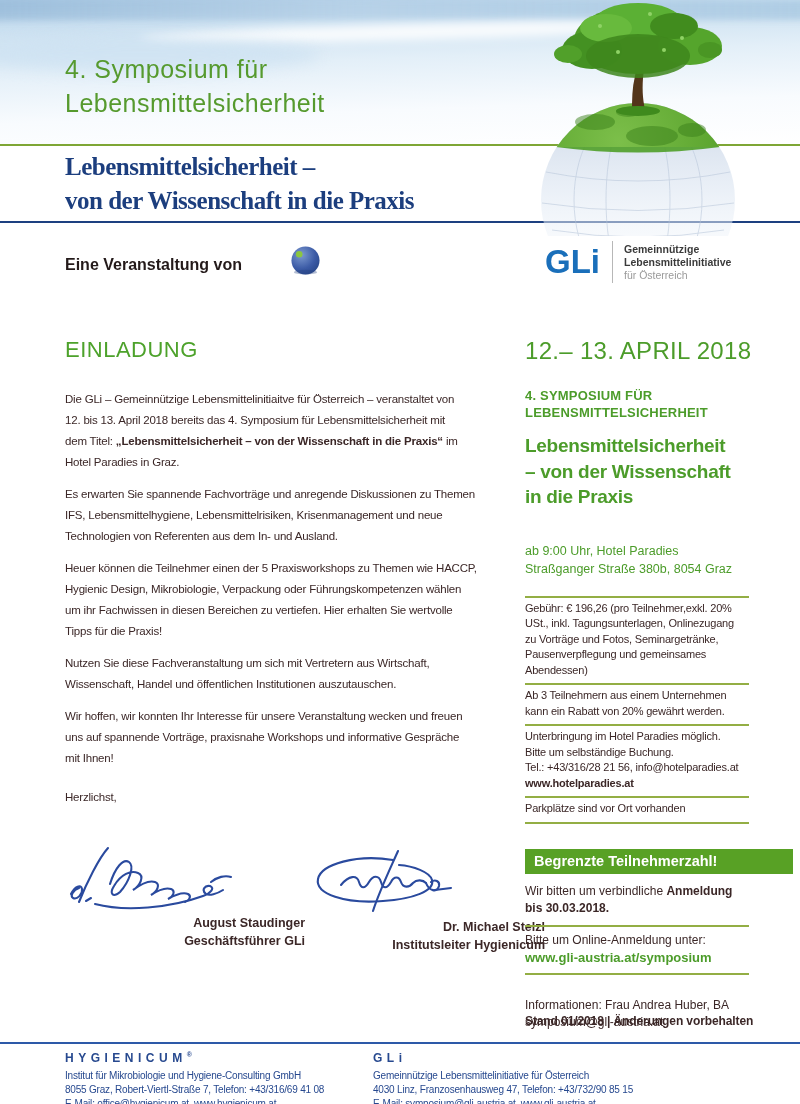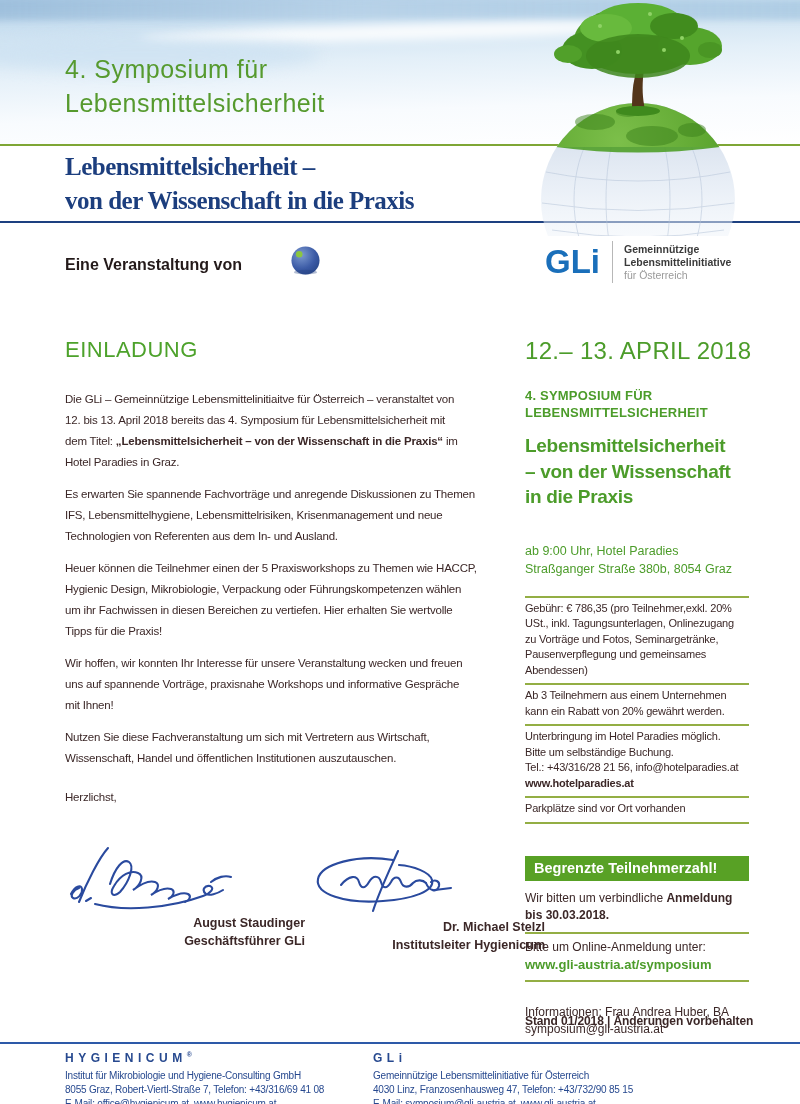--- a/index.html
+++ b/index.html
@@ -69,21 +69,21 @@
   .r-date { font-size:24px; letter-spacing:.3px; color:#4c9c2a; white-space:nowrap; }
   .r-kicker { margin-top:22px; font-size:13px; font-weight:700; letter-spacing:.2px;
               line-height:17px; color:#4c9c2a; white-space:pre-line; }
   .r-title { margin-top:12px; width:248px; font-size:19px; font-weight:700; letter-spacing:-.3px;
              line-height:25.5px; color:#4c9c2a; white-space:pre-line; }
   .venue { margin-top:32px; font-size:12.5px; line-height:18px; color:#4c9c2a; white-space:pre-line; }
   .sep { height:2px; background:#93ae44; }
   .sep-first { margin-top:18px; }
   .info { width:250px; font-size:11px; letter-spacing:-.2px; line-height:15.5px;
           color:#3b2727; padding:3px 0 5px 0; white-space:pre-line; }
-  .badge { margin-top:32px; width:224px; background:#58a125; color:#ffffff;
+  .badge { margin-top:25px; width:268px; background:#58a125; color:#ffffff;
            font-size:14.5px; font-weight:700; padding:4px 9px 5px 9px; }
   .register { margin-top:9px; width:250px; font-size:12px; line-height:17.5px;
               color:#3b2727; white-space:pre-line; }
   .register .b { white-space:pre-line; }
   .online { padding:6px 0 8px 0; }
   .online-label { font-size:12px; color:#3b2727; }
   .online-url { margin-top:3px; font-size:13px; font-weight:700; color:#4c9c2a; }
   .contact { margin-top:22px; width:250px; font-size:12px; line-height:17px;
              color:#3b2727; white-space:pre-line; }
   .stand { position:absolute; left:525px; top:1014px; font-size:12px; font-weight:700;
@@ -208,25 +208,25 @@
 12. bis 13. April 2018 bereits das 4. Symposium für Lebensmittelsicherheit mit
 dem Titel: </span><span class="b">„Lebensmittelsicherheit – von der Wissenschaft in die Praxis“</span><span> im
 Hotel Paradies in Graz.</span></p>
     <p>Es erwarten Sie spannende Fachvorträge und anregende Diskussionen zu Themen
 IFS, Lebensmittelhygiene, Lebensmittelrisiken, Krisenmanagement und neue
 Technologien von Referenten aus dem In- und Ausland.</p>
     <p>Heuer können die Teilnehmer einen der 5 Praxisworkshops zu Themen wie HACCP,
 Hygienic Design, Mikrobiologie, Verpackung oder Führungskompetenzen wählen
 um ihr Fachwissen in diesen Bereichen zu vertiefen. Hier erhalten Sie wertvolle
 Tipps für die Praxis!</p>
+    <p>Nutzen Sie diese Fachveranstaltung um sich mit Vertretern aus Wirtschaft,
+Wissenschaft, Handel und öffentlichen Institutionen auszutauschen.</p>
     <p>Wir hoffen, wir konnten Ihr Interesse für unsere Veranstaltung wecken und freuen
 uns auf spannende Vorträge, praxisnahe Workshops und informative Gespräche
 mit Ihnen!</p>
-    <p>Nutzen Sie diese Fachveranstaltung um sich mit Vertretern aus Wirtschaft,
-Wissenschaft, Handel und öffentlichen Institutionen auszutauschen.</p>
     <p class="closing">Herzlichst,</p>
 
     <div class="sigs">
       <div class="sig-block">
         <svg class="sig-svg" width="175" height="66" viewBox="0 0 175 66">
           <g stroke="#2a4a9e" stroke-width="2.1" fill="none" stroke-linecap="round">
             <path d="M6,50 C10,42 16,40 17,45 C18,50 12,56 8,54 C5,52 8,46 14,44"></path>
             <path d="M21,57 L26,54"></path>
             <path d="M14,58 C22,38 34,14 43,4"></path>
             <path d="M45,40 C50,24 58,14 64,18 C70,22 64,38 55,48 C48,54 44,50 49,42 C56,30 66,26 73,29 C80,32 75,42 68,46 C76,40 84,36 90,38 C96,40 92,48 86,51 C92,47 100,43 106,45 C111,47 108,53 103,55 C110,51 118,48 123,50 C127,52 124,57 120,58"></path>
@@ -257,21 +257,21 @@
     <div class="r-date">12.– 13. APRIL 2018</div>
     <div class="r-kicker">4. SYMPOSIUM FÜR
 LEBENSMITTELSICHERHEIT</div>
     <div class="r-title">Lebensmittelsicherheit
 – von der Wissenschaft
 in die Praxis</div>
     <div class="venue">ab 9:00 Uhr, Hotel Paradies
 Straßganger Straße 380b, 8054 Graz</div>
 
     <div class="sep sep-first"></div>
-    <div class="info">Gebühr: € 786,35 (pro Teilnehmer,exkl. 20%
+    <div class="info">Gebühr: € 196,26 (pro Teilnehmer,exkl. 20%
 USt., inkl. Tagungsunterlagen, Onlinezugang
 zu Vorträge und Fotos, Seminargetränke,
 Pausenverpflegung und gemeinsames
 Abendessen)</div>
     <div class="sep"></div>
     <div class="info">Ab 3 Teilnehmern aus einem Unternehmen
 kann ein Rabatt von 20% gewährt werden.</div>
     <div class="sep"></div>
     <div class="info"><span>Unterbringung im Hotel Paradies möglich.
 Bitte um selbständige Buchung.

